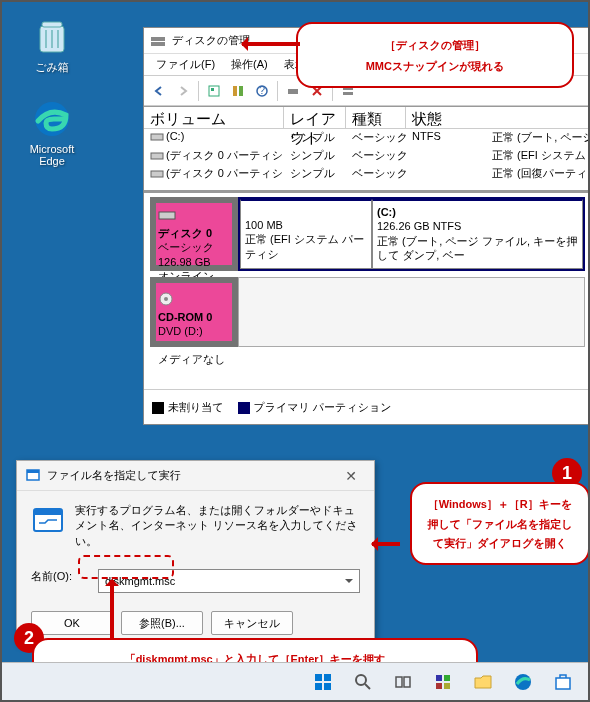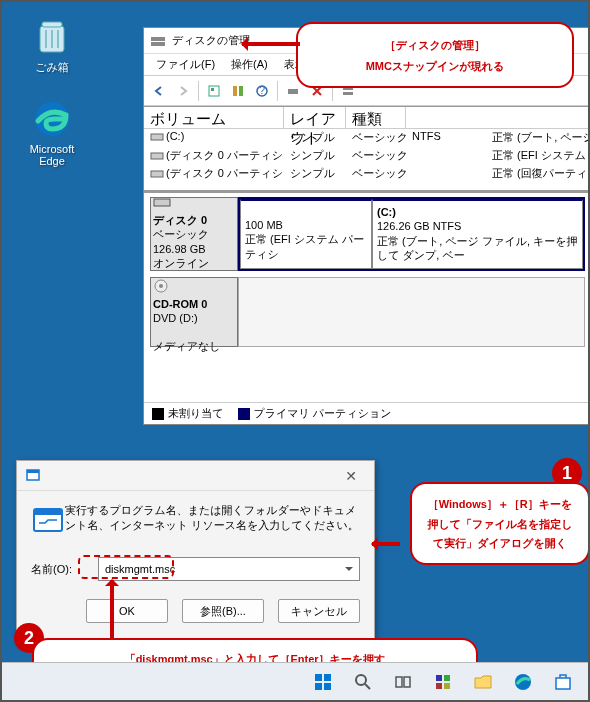--- a/index.html
+++ b/index.html
@@ -22,36 +22,36 @@
 .vlist{border-top:1px solid #999;border-bottom:1px solid #999;height:85px;overflow:hidden}
 .vh{display:flex;background:#fff;border-bottom:1px solid #ccc;height:22px}
 .vh div{border-right:1px solid #ccc;padding:3px 6px;font-size:15px}
 .vr{display:flex;height:18px}
 .vr div{padding:1px 6px;font-size:11px;white-space:nowrap;overflow:hidden}
 .c0{width:140px}.c1{width:62px}.c2{width:60px}.c3{width:80px}.c4{flex:1}
 .dicon{display:inline-flex;width:14px;height:12px;vertical-align:middle;margin-right:2px}
 
 .gview{flex:1;padding:4px 6px 0 6px;border-top:2px solid #999;background:#fff;overflow:hidden}
 .drow{display:flex;height:74px;margin-bottom:6px}
-.dhdr{width:88px;border:1px solid #737373;padding:0 2px;background:#e5e5e5;font-size:10px;line-height:1.3}
+.dhdr{width:88px;border:6px solid #737373;padding:8px 2px;background:#ec4899;font-size:10px;line-height:1.3}
 .dparts{flex:1;display:flex;border:2px solid #000068}
 .part{border:1px solid #888;padding:4px;font-size:10px;line-height:1.3;background:#fff;border-top:2px solid #000068}
-.legend{height:22px;padding:3px 8px;border-top:1px solid #ccc;display:flex;gap:14px;align-items:flex-start;font-size:11px}
+.legend{height:35px;padding:3px 8px;border-top:1px solid #ccc;display:flex;gap:14px;align-items:center;font-size:11px}
 .sw{display:inline-block;width:12px;height:12px;vertical-align:middle;margin-right:4px}
 
 .run{position:absolute;left:14px;top:458px;width:359px;height:184px;background:#f4f4f4;border:1px solid #aaa;box-shadow:2px 2px 6px rgba(0,0,0,.3)}
 .run .rt{height:30px;display:flex;align-items:center;padding:0 8px;gap:6px;border-bottom:1px solid #ddd}
 .rt .x{margin-left:auto;width:30px;text-align:center;font-size:14px;color:#555}
-.run .body{padding:12px 14px;display:flex;}
+.run .body{padding:12px 14px;display:flex;gap:10px}
 .runico{width:34px;height:34px;flex-shrink:0}
 .run .desc{font-size:11px;line-height:1.4}
-.run .row{display:flex;align-items:center;padding:8px 14px;gap:26px}
+.run .row{display:flex;align-items:flex-start;padding:8px 14px;gap:26px}
 .run .combo{flex:1;height:24px;border:1px solid #888;background:#fff;display:flex;align-items:center;padding:0 6px;position:relative}
 .run .combo::after{content:"";position:absolute;right:6px;top:9px;border:4px solid transparent;border-top-color:#555}
-.run .btns{display:flex;justify-content:flex-end;gap:14px;padding:10px 14px}
+.run .btns{display:flex;justify-content:flex-start;gap:8px;padding:10px 14px}
 .run .btn{width:82px;height:24px;background:#fdfdfd;border:1px solid #999;border-radius:2px;font-size:11px}
 
 .callout{position:absolute;background:#fff;border:2px solid #c00;border-radius:16px;padding:10px 14px;font-weight:700;color:#c00;text-align:center;font-size:14px;line-height:1.5}
 .num{position:absolute;width:30px;height:30px;background:#c00;color:#fff;border-radius:50%;font-weight:700;font-size:18px;display:flex;align-items:center;justify-content:center}
 .arrow{position:absolute;background:#c00;height:4px}
 .arrow::before{content:"";position:absolute;left:-8px;top:-5px;border:7px solid transparent;border-right-color:#c00}
 .dashed{position:absolute;border:2px dashed #c00;border-radius:6px;pointer-events:none}
 .arrowV{position:absolute;width:4px;background:#c00}
 .arrowV::before{content:"";position:absolute;top:-8px;left:-5px;border:7px solid transparent;border-bottom-color:#c00}
 .taskbar{position:absolute;left:0;right:0;bottom:0;height:38px;background:#e9eef4;border-top:1px solid #bbb;display:flex;align-items:center;padding:0 6px;gap:2px}
@@ -142,20 +142,21 @@
             <rect x="2" y="3" width="10" height="3" fill="#888"></rect>
             <rect x="2" y="8" width="10" height="3" fill="#888"></rect>
           </svg>
         </div>
     </div>
     <div class="vlist">
       <div class="vh">
         <div class="c0">ボリューム</div>
         <div class="c1">レイアウト</div>
         <div class="c2">種類</div>
+        <div class="c4">状態</div>
       </div>
       <div class="vr">
           <div class="c0"><span class="dicon">
               <svg viewBox="0 0 14 12">
                 <rect x="1" y="3" width="12" height="6" fill="#ccc" stroke="#666"></rect>
               </svg>
             </span><span>(C:)</span></div>
           <div class="c1">シンプル</div>
           <div class="c2">ベーシック</div>
           <div class="c3">NTFS</div>
@@ -222,20 +223,21 @@
       <span><span class="sw" style="background:#000068"></span><span>プライマリ パーティション</span></span>
     </div>
   </div>
 
   <div class="run">
     <div class="rt">
       <span><svg width="16" height="16">
             <rect x="2" y="3" width="12" height="10" fill="#fff" stroke="#1976d2" stroke-width="1.5"></rect>
             <rect x="2" y="3" width="12" height="3" fill="#1976d2"></rect>
           </svg></span>
+      <span>ファイル名を指定して実行</span>
       <span class="x">✕</span>
     </div>
     <div class="body">
       <div class="runico"><svg viewBox="0 0 34 34">
             <rect x="3" y="6" width="28" height="22" rx="2" fill="#fff" stroke="#1976d2" stroke-width="2"></rect>
             <rect x="3" y="6" width="28" height="6" fill="#1976d2"></rect>
             <path d="M8 20 L14 20 L17 17 L26 17" stroke="#1976d2" stroke-width="1.5" fill="none"></path>
           </svg></div>
       <div class="desc">実行するプログラム名、または開くフォルダーやドキュメント名、インターネット リソース名を入力してください。</div>
     </div>

